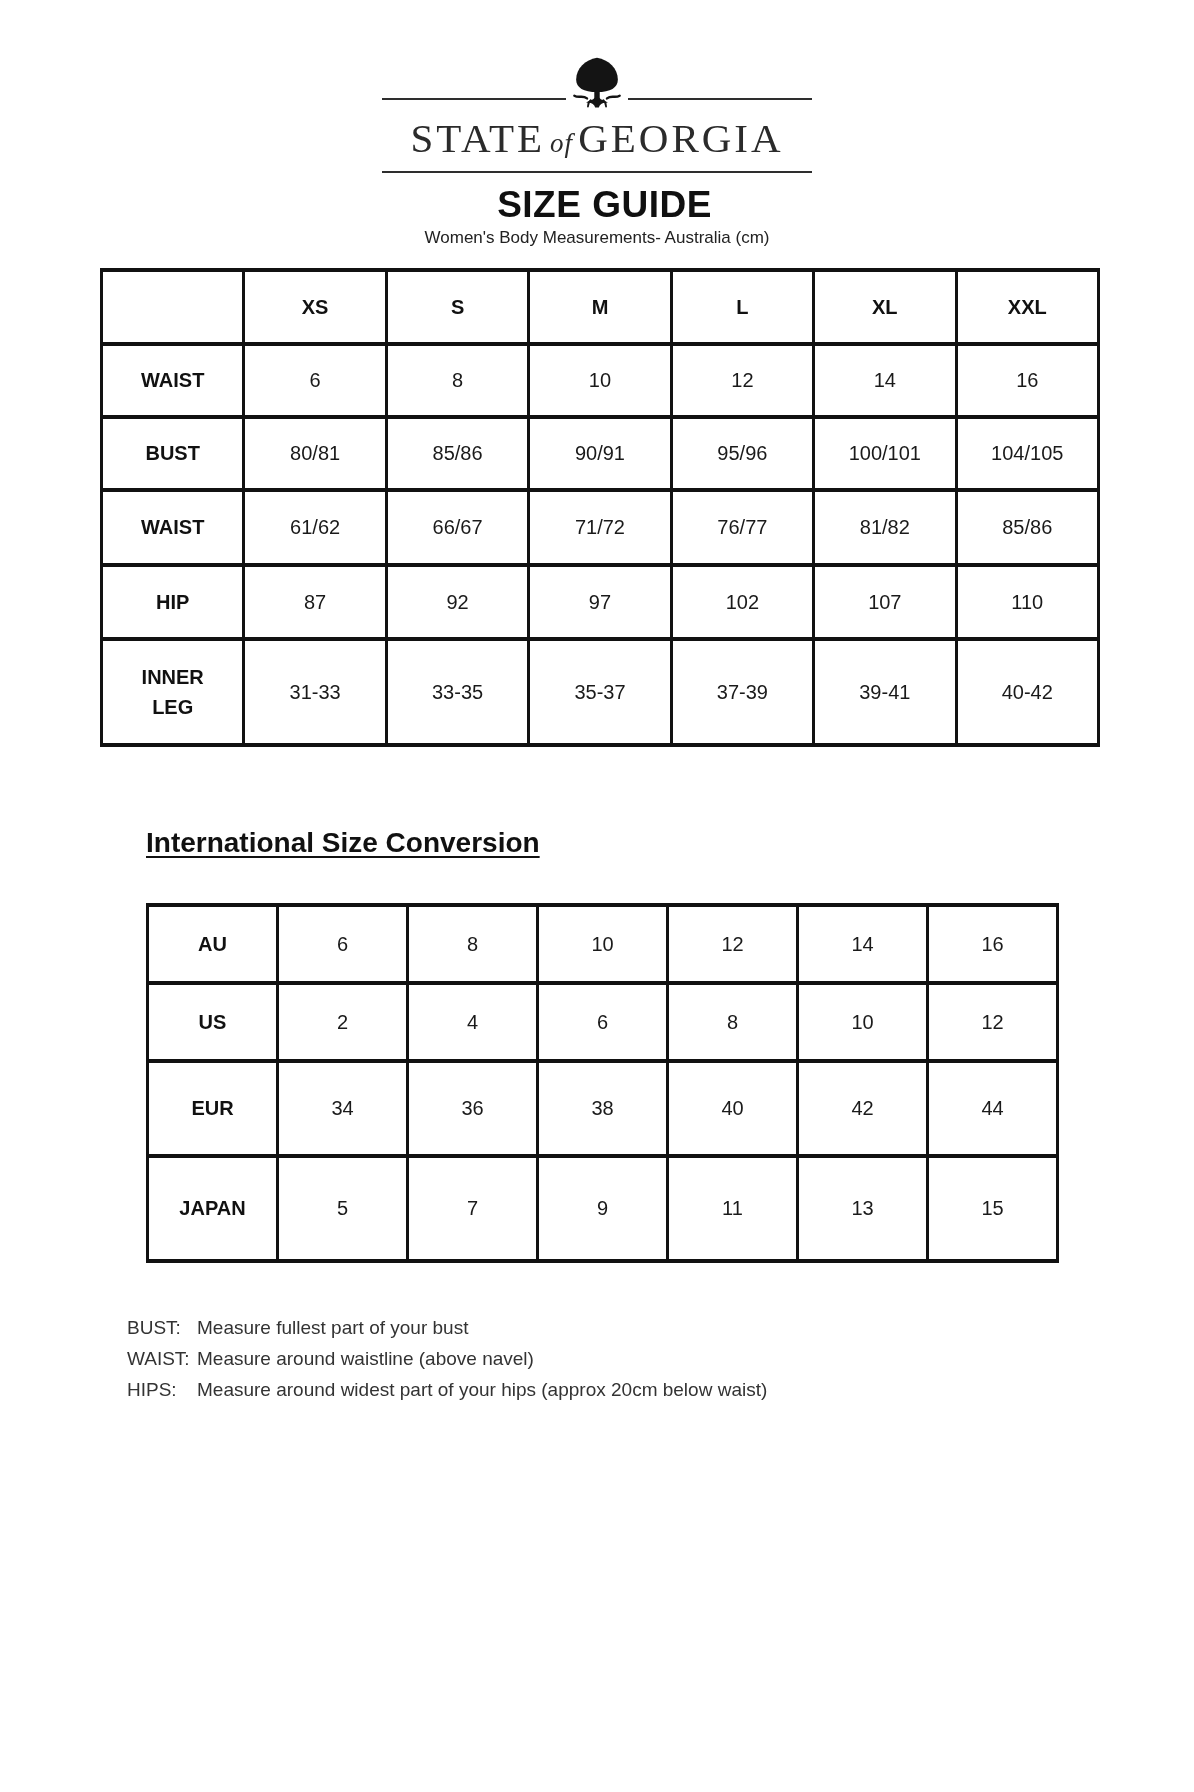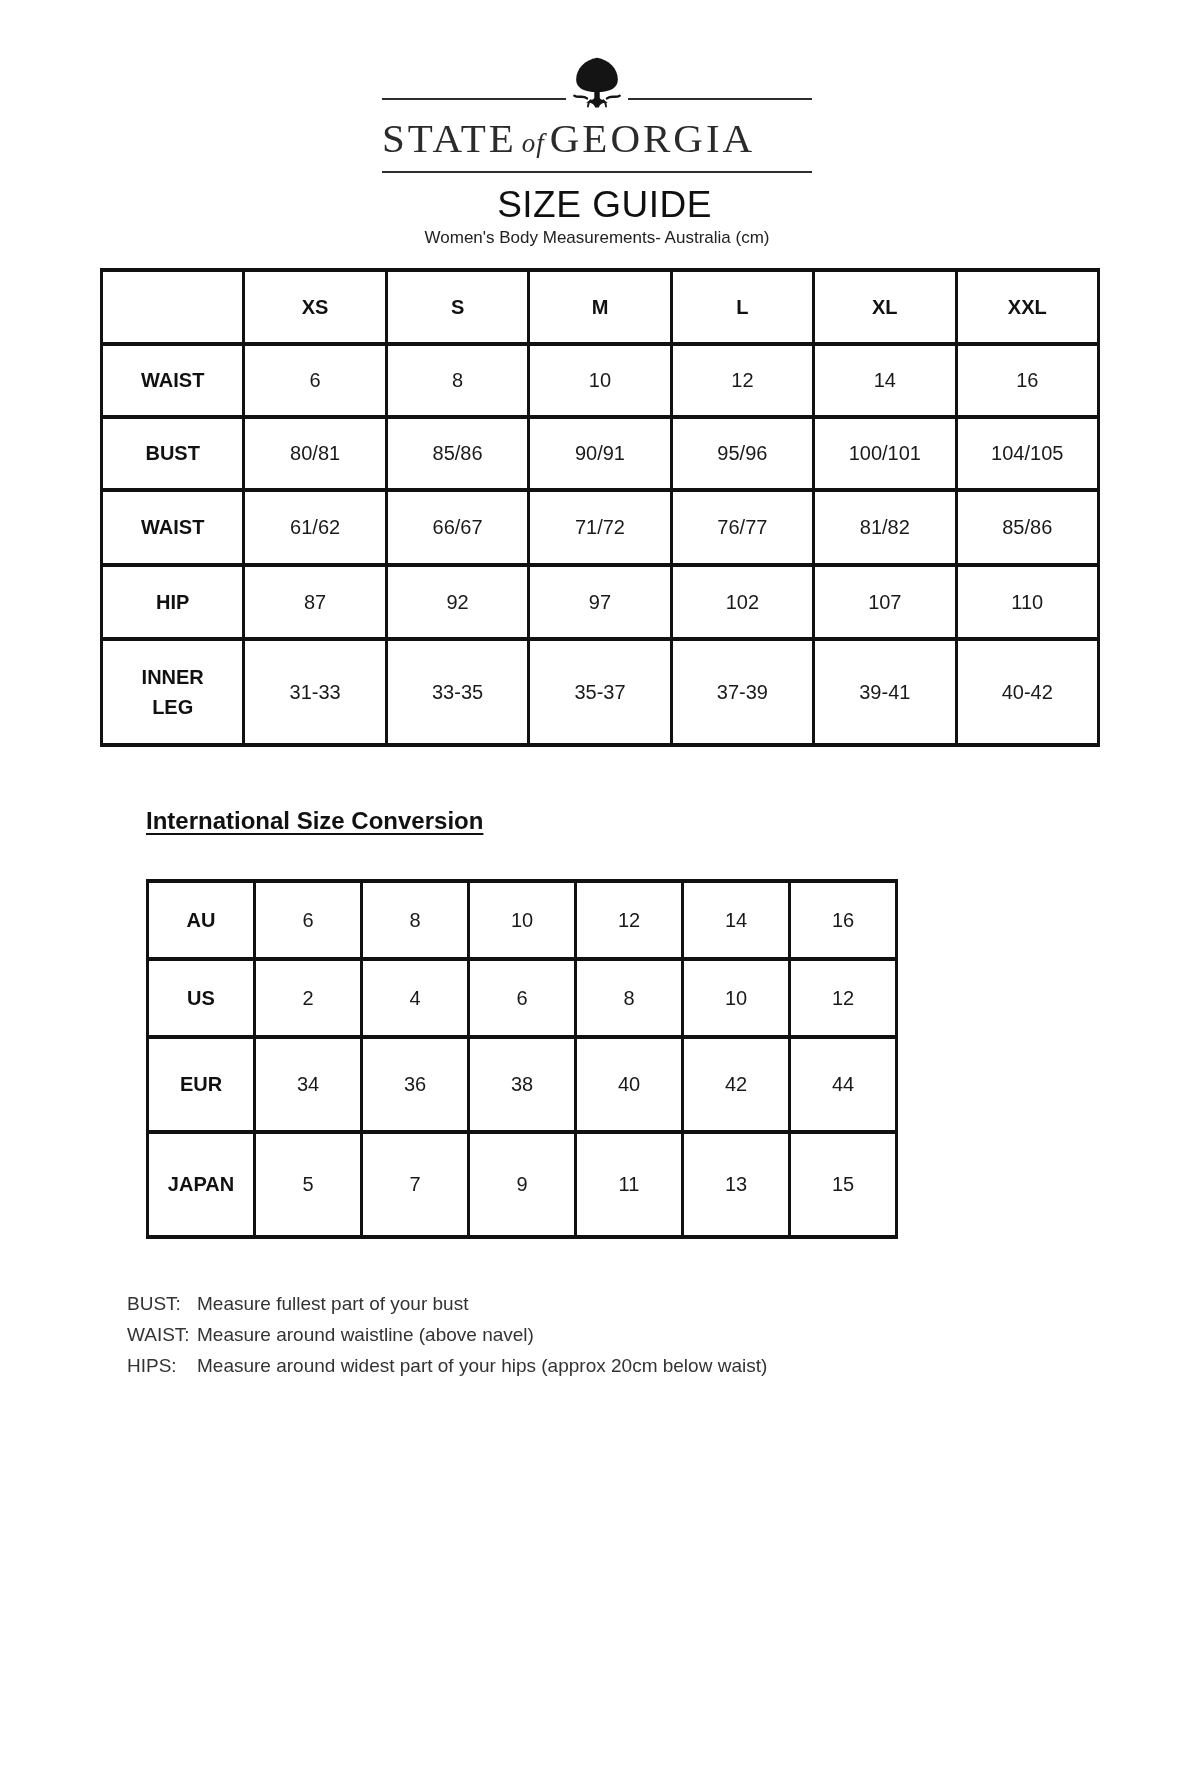--- a/index.html
+++ b/index.html
@@ -6,41 +6,41 @@
   body {
     width: 1194px;
     height: 1792px;
     background: #ffffff;
     font-family: "Liberation Sans", sans-serif;
     color: #1a1a1a;
     overflow: hidden;
   }
 
   
-  .logo-wrap { width: 430px; margin: 54px auto 0; }
+  .logo-wrap { width: 430px; margin: 54px auto 0; text-align: center; }
   .rule-row { display: flex; align-items: flex-end; }
   .rule { flex: 1; border-top: 2px solid #2e2e2e; margin-bottom: 12px; }
   .tree { margin: 0 2px; }
   .tree svg { display: block; width: 58px; height: 58px; }
   .brand-line {
     font-family: "Liberation Serif", serif;
     font-size: 41px;
     letter-spacing: 3px;
     color: #2b2b2b;
     white-space: nowrap;
     margin-top: 2px;
   }
   .brand-of { font-style: italic; font-size: 27px; letter-spacing: 1px; margin: 0 5px; }
   .rule-bottom { border-top: 2px solid #2e2e2e; margin-top: 9px; }
 
   
   .size-guide-title {
     text-align: center;
     font-size: 37px;
-    font-weight: normal;
+    font-weight: bold;
     letter-spacing: 0.5px;
     color: #101010;
     margin-top: 11px;
     padding-left: 15px;
   }
   .subtitle { text-align: center; font-size: 17px; color: #222; margin-top: 2px; }
 
   
   table { border-collapse: collapse; table-layout: fixed; }
   th, td {
@@ -49,26 +49,26 @@
     border-bottom-width: 4px;
     text-align: center;
     vertical-align: middle;
     font-size: 20px;
     font-weight: normal;
     color: #1a1a1a;
     padding: 0;
   }
   .hdr, .row-label { font-weight: bold; color: #111; }
   .t1 { width: 1000px; margin: 20px 0 0 100px; }
-  .t2 { width: 752px; margin: 44px 0 0 146px; }
+  .t2 { width: 913px; margin: 44px 0 0 146px; }
   .narrow { display: inline-block; width: 74px; line-height: 1.5; }
 
   .conv-heading {
-    margin: 60px 0 0 146px;
-    font-size: 24px;
+    margin: 80px 0 0 146px;
+    font-size: 28px;
     font-weight: bold;
     color: #111;
     text-decoration: underline;
     text-decoration-thickness: 2px;
     text-underline-offset: 4px;
   }
 
   
   .notes { margin: 54px 9px 0 127px; font-size: 19px; color: #333; }
   .note-row { display: flex; margin-bottom: 9px; }

